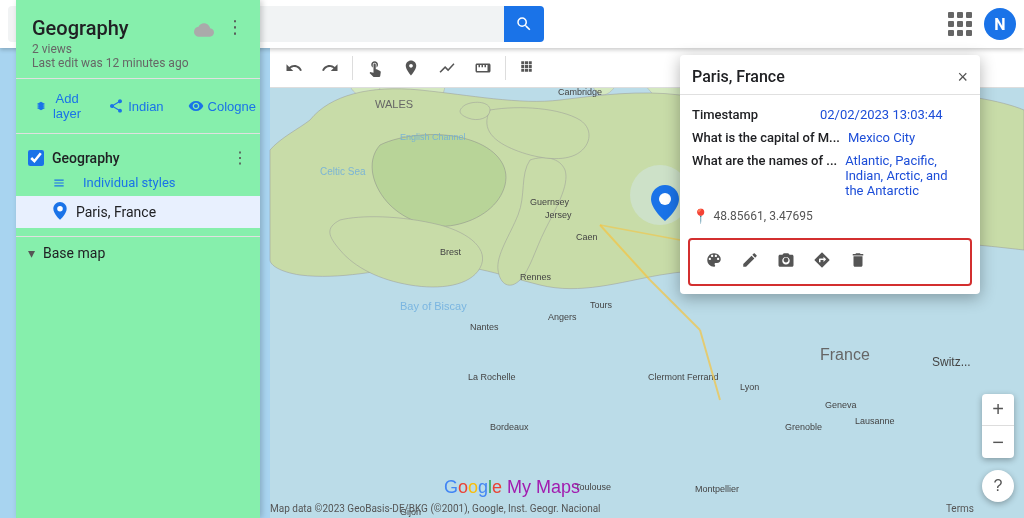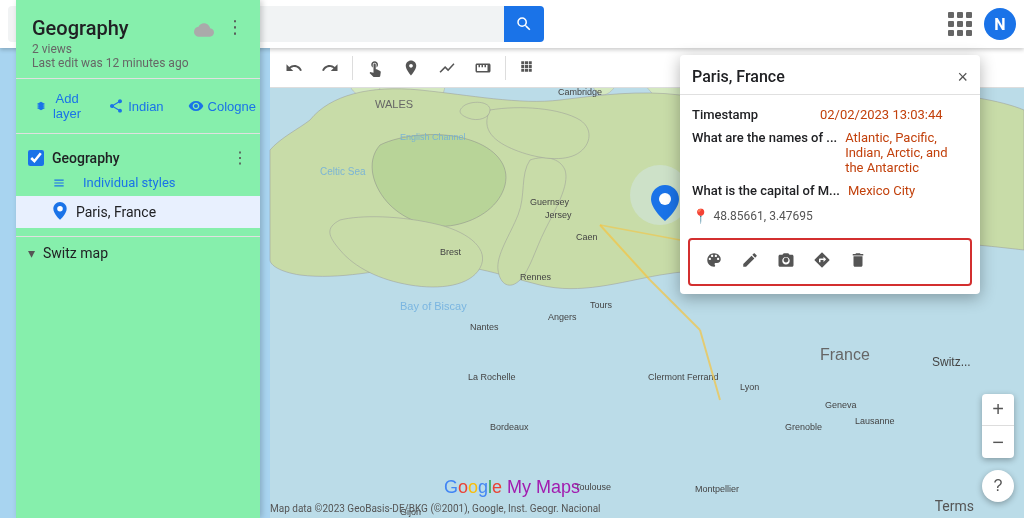--- a/index.html
+++ b/index.html
@@ -331,21 +331,21 @@
     }
 
     .popup-label {
       color: #202124;
       font-weight: 500;
       min-width: 120px;
       flex-shrink: 0;
     }
 
     .popup-value {
-      color: #c2410c;
+      color: #1d4ed8;
     }
 
     .popup-coords {
       display: flex;
       align-items: center;
       gap: 4px;
       padding: 6px 0;
       color: #555;
       font-size: 12px;
     }
@@ -444,21 +444,21 @@
       display: flex;
       align-items: center;
       justify-content: center;
     }
 
     
     #terms {
       position: absolute;
       bottom: 4px;
       right: 50px;
-      font-size: 14px;
+      font-size: 10px;
       color: #555;
       z-index: 5;
     }
 
     #map-data {
       position: absolute;
       bottom: 4px;
       left: 270px;
       font-size: 10px;
       color: #555;
@@ -704,43 +704,43 @@
         <circle cx="12" cy="12" r="5" fill="white"></circle>
       </svg>
       <span class="location-name">Paris, France</span>
     </div>
 
   </div>
 
   <div id="base-map-section">
     <div class="base-map-header">
       <span class="expand-icon">▾</span>
-      <span class="base-map-label">Switz map</span>
+      <span class="base-map-label">Base map</span>
     </div>
   </div>
 </div>
 
 <div id="info-popup">
   <div id="popup-header">
     <span id="popup-title">Paris, France</span>
     <button id="popup-close">×</button>
   </div>
 
   <div id="popup-content">
     <div class="popup-row">
       <span class="popup-label">Timestamp</span>
       <span class="popup-value">02/02/2023 13:03:44</span>
     </div>
     <div class="popup-row">
+      <span class="popup-label">What is the capital of M...</span>
+      <span class="popup-value">Mexico City</span>
+    </div>
+    <div class="popup-row">
       <span class="popup-label">What are the names of ...</span>
       <span class="popup-value">Atlantic, Pacific, Indian, Arctic, and the Antarctic</span>
-    </div>
-    <div class="popup-row">
-      <span class="popup-label">What is the capital of M...</span>
-      <span class="popup-value">Mexico City</span>
     </div>
 
     <div class="popup-coords">
       <span class="popup-coords-pin">📍</span>
       <span>48.85661, 3.47695</span>
     </div>
   </div>
 
   <div id="popup-actions">
     <button class="popup-action-btn" title="Style">

